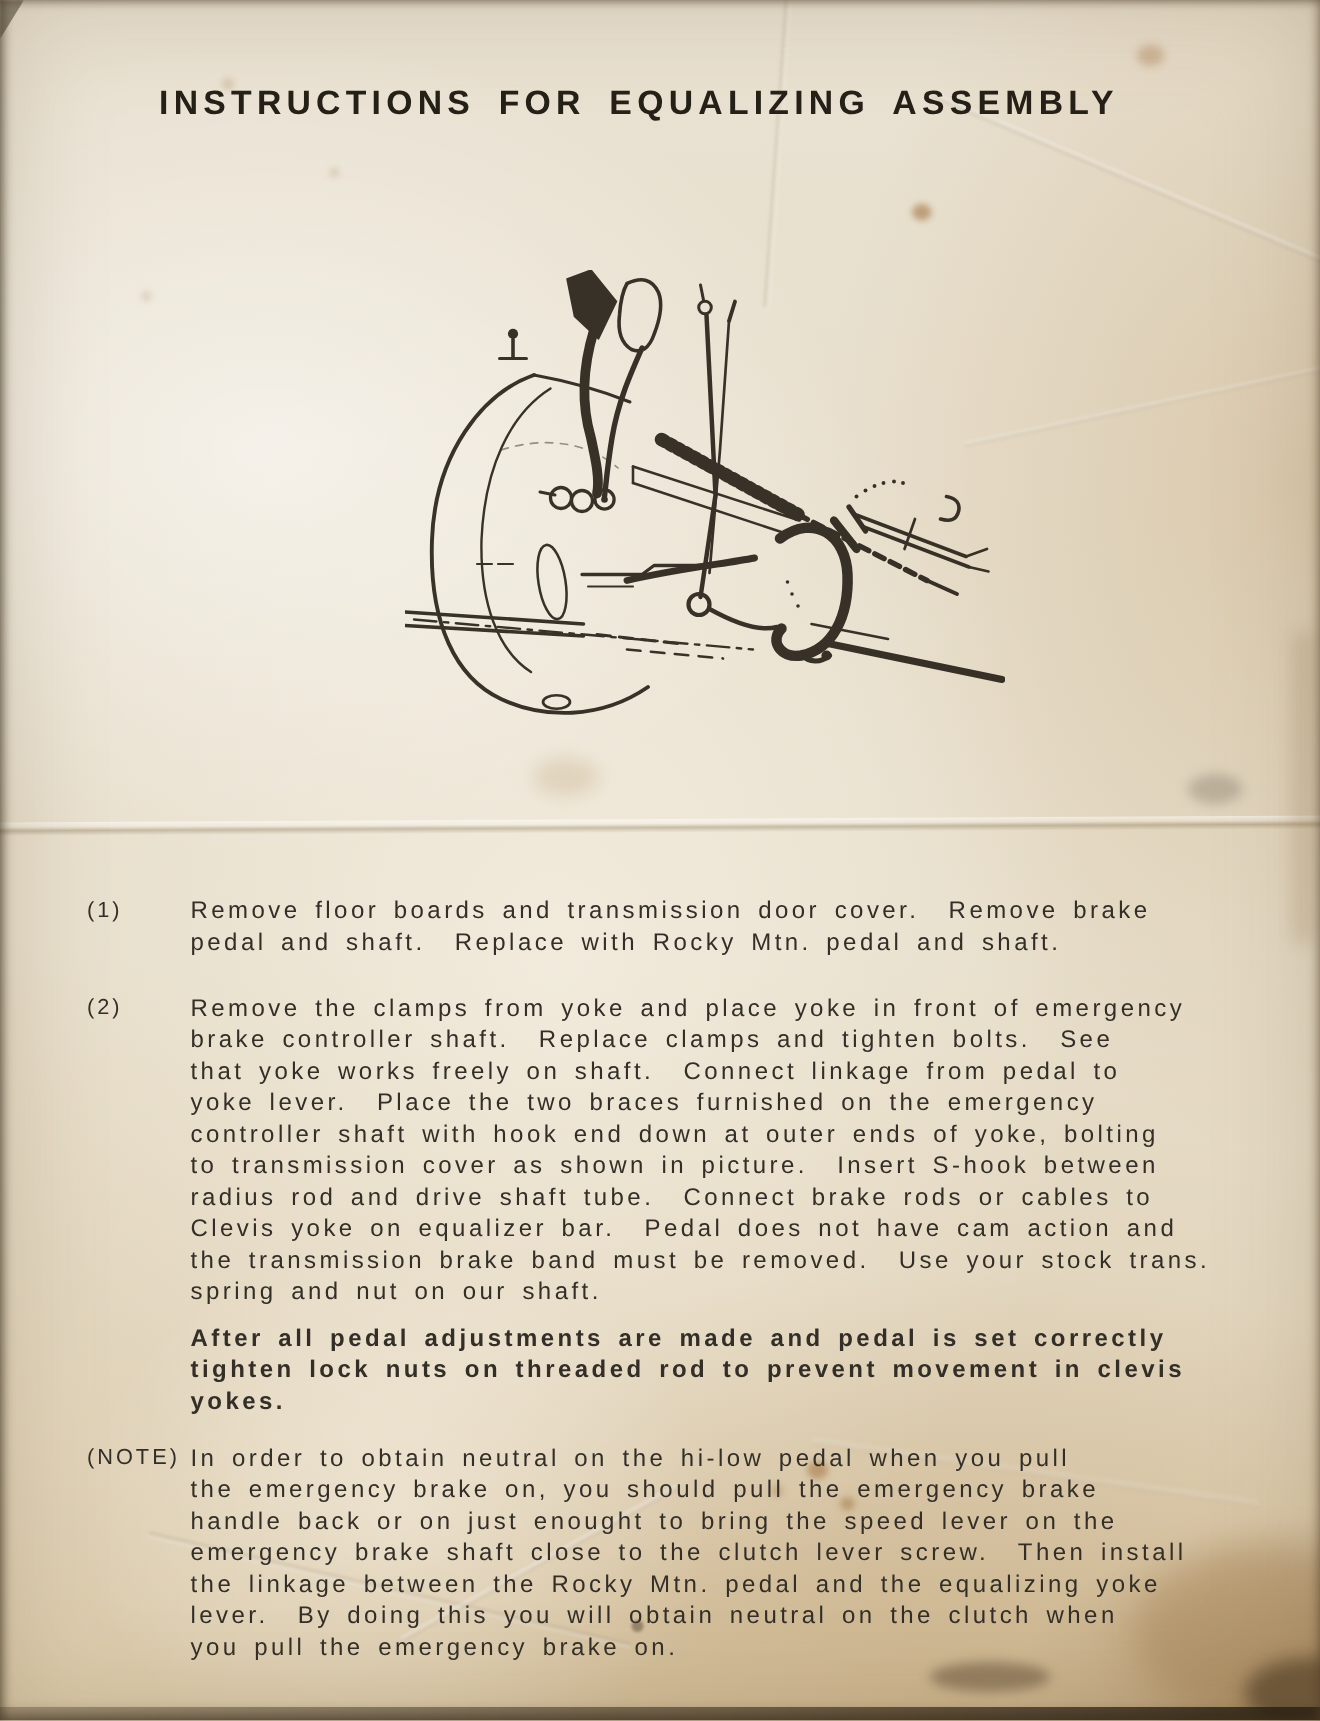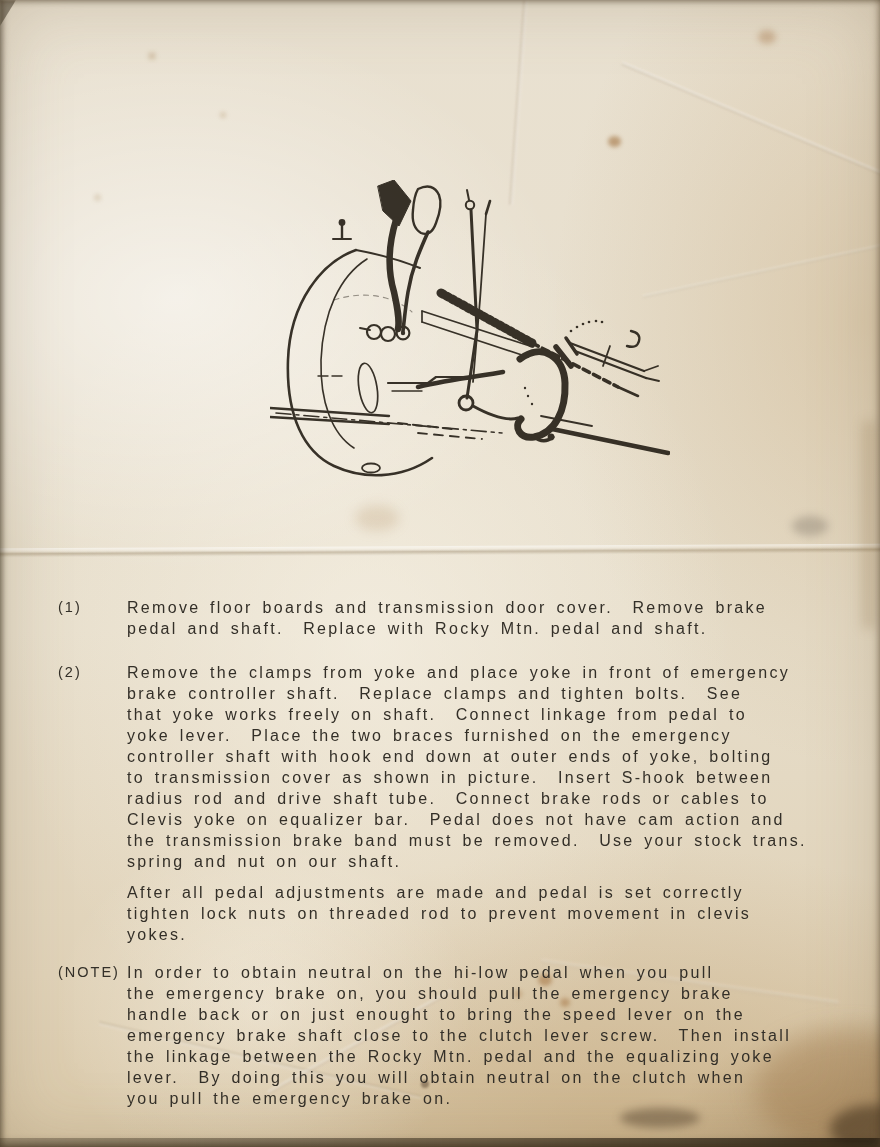--- a/index.html
+++ b/index.html
@@ -36,21 +36,21 @@
     letter-spacing:3.5px;word-spacing:6px;white-space:nowrap;
   }
   .figure{position:absolute;left:270px;top:180px;width:400px;height:320px;margin:0;}
   .instructions{position:absolute;left:58px;top:597px;width:792px;color:var(--ink);}
   .item{display:flex;align-items:flex-start;}
   .item .lbl{flex:0 0 69px;font-size:14.5px;line-height:21px;letter-spacing:2px;white-space:nowrap;}
   .item .txt{
     flex:1;font-size:16px;line-height:21px;letter-spacing:2.3px;word-spacing:3px;
     white-space:pre-wrap;
   }
-  .mb1{margin-bottom:23px;} .mb2{margin-bottom:10px;} .mb3{margin-bottom:17px;}
+  .mb1{margin-bottom:23px;} .mb2{margin-bottom:10px;} .mb3{margin-bottom:17px;font-weight:bold;}
   
   .crease{position:absolute;pointer-events:none;}
   .crease-fold{
     left:-10px;top:546px;width:910px;height:9px;transform:rotate(-.3deg);
     background:linear-gradient(180deg, rgba(255,255,255,.55) 0%, rgba(255,255,255,.15) 35%,
                rgba(124,104,72,.34) 62%, rgba(124,104,72,0) 100%);
     filter:blur(.4px);
   }
   .crease-v1{left:516px;top:0;width:4px;height:205px;transform:rotate(4deg);
     background:linear-gradient(90deg, rgba(140,118,84,.25), rgba(255,255,255,.4));filter:blur(1px);}
@@ -96,20 +96,21 @@
   <div class="stain" style="left:421px;top:1080px;width:8px;height:8px;background:rgba(90,70,45,.5);filter:blur(1px);"></div>
   <div class="stain" style="left:792px;top:516px;width:36px;height:20px;background:rgba(110,100,88,.32);filter:blur(4px);"></div>
   <div class="stain" style="left:620px;top:1108px;width:80px;height:20px;background:rgba(75,58,38,.45);filter:blur(4px);"></div>
   <div class="stain" style="left:755px;top:1030px;width:190px;height:120px;background:rgba(150,105,55,.3);filter:blur(12px);"></div>
   <div class="stain" style="left:830px;top:1105px;width:90px;height:48px;background:rgba(55,38,20,.55);filter:blur(6px);"></div>
   <div class="stain" style="left:148px;top:52px;width:8px;height:8px;background:rgba(160,120,70,.25);filter:blur(2px);"></div>
   <div class="stain" style="left:220px;top:112px;width:6px;height:6px;background:rgba(160,120,70,.25);filter:blur(2px);"></div>
   <div class="stain" style="left:94px;top:194px;width:7px;height:7px;background:rgba(160,120,70,.2);filter:blur(2px);"></div>
   <div class="stain" style="left:862px;top:420px;width:14px;height:210px;border-radius:10px;background:rgba(140,110,70,.22);filter:blur(6px);"></div>
 
+  <h1 class="title">INSTRUCTIONS FOR EQUALIZING ASSEMBLY</h1>
 
   <figure class="figure">
     <svg viewBox="0 0 400 320" width="400" height="320" aria-hidden="true">
       <g fill="none" stroke="#241e15" stroke-linecap="round" stroke-linejoin="round" opacity="0.9">
 
         <path d="M86,70 C52,82 20,122 18,180 C16,236 34,272 64,286 C92,299 130,300 162,278" stroke-width="2.6"></path>
         <path d="M97,79 C70,96 53,132 51,180 C50,222 62,254 84,268" stroke-width="1.6"></path>
         <path d="M86,70 C108,74 130,80 150,88" stroke-width="2"></path>
         <path d="M64,120 C95,110 124,116 142,132" stroke-width="1.1" stroke-dasharray="5 5" opacity=".5"></path>
         <ellipse cx="101" cy="288" rx="9" ry="4.5" stroke-width="1.8"></ellipse>

